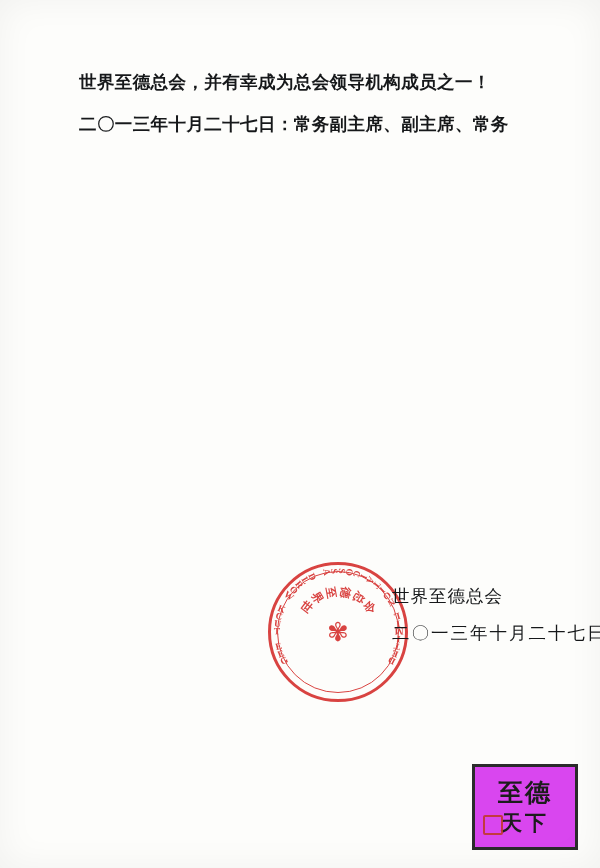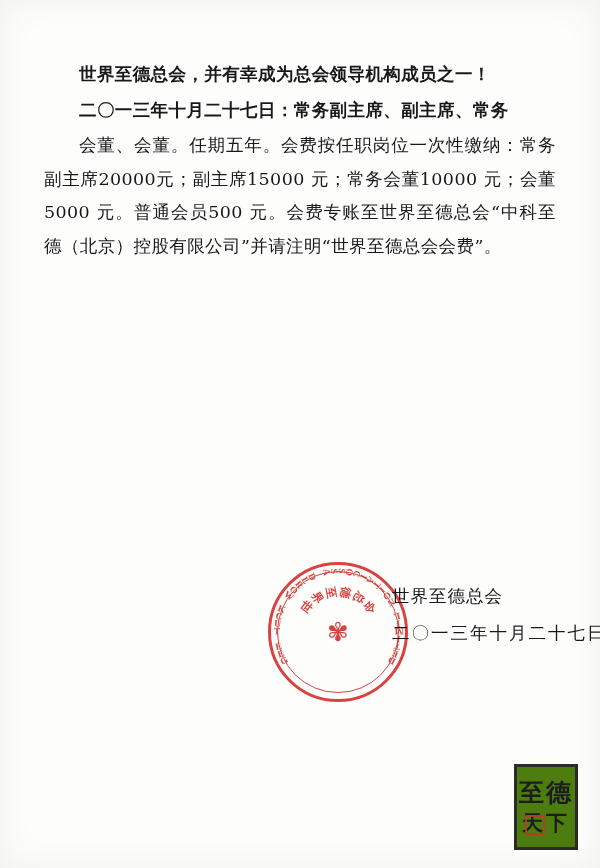--- a/index.html
+++ b/index.html
@@ -32,20 +32,21 @@
     text-align: justify;
   }
 
   .para {
     margin: 0 0 2px 0;
     text-indent: 2em;
   }
 
   .para.bold {
     font-weight: 700;
+    margin-top: 8px;
   }
 
   .bank-block {
     margin-top: 6px;
   }
 
   .bank-line {
     margin: 0;
     text-indent: 2em;
     line-height: 1.95;
@@ -115,29 +116,29 @@
     letter-spacing: 1px;
   }
   .sign-org { white-space: nowrap; }
   .sign-date { white-space: nowrap; letter-spacing: 2px; }
 
   
   .logo {
     position: absolute;
     right: 22px;
     bottom: 18px;
-    width: 64px;
+    width: 106px;
     height: 86px;
     border: 3px solid #2b2b2b;
     box-sizing: border-box;
     display: flex;
     flex-direction: column;
     align-items: center;
     justify-content: center;
-    background: #4d7c0f;
+    background: #d946ef;
   }
   .logo .logo-top {
     font-size: 25px;
     font-weight: 700;
     letter-spacing: 2px;
     color: #1c1c1c;
     line-height: 1.05;
   }
   .logo .logo-bot {
     font-size: 21px;
@@ -170,21 +171,20 @@
 </style>
 </head>
 <body>
 
 <div class="page">
 
   <div class="doc-body">
 
     <p class="para bold">世界至德总会，并有幸成为总会领导机构成员之一！</p>
     <p class="para bold">二〇一三年十月二十七日：常务副主席、副主席、常务</p>
-    <p class="para">会董、会董。任期五年。会费按任职岗位一次性缴纳：常务副主席20000元；副主席15000 元；常务会董10000 元；会董5000 元。普通会员500 元。会费专账至世界至德总会“中科至德（北京）控股有限公司”并请注明“世界至德总会会费”。</p>
 
 
   </div>
 
   <div class="seal">
     <div class="inner-ring"></div>
     <div class="ring-text" id="sealOuter">
         <span style="transform: rotate(-118deg) translate(0px, -61px) rotate(90deg) translate(-50%, -50%);">G</span>
         <span style="transform: rotate(-110.848deg) translate(0px, -61px) rotate(90deg) translate(-50%, -50%);">E</span>
         <span style="transform: rotate(-103.697deg) translate(0px, -61px) rotate(90deg) translate(-50%, -50%);">E</span>

